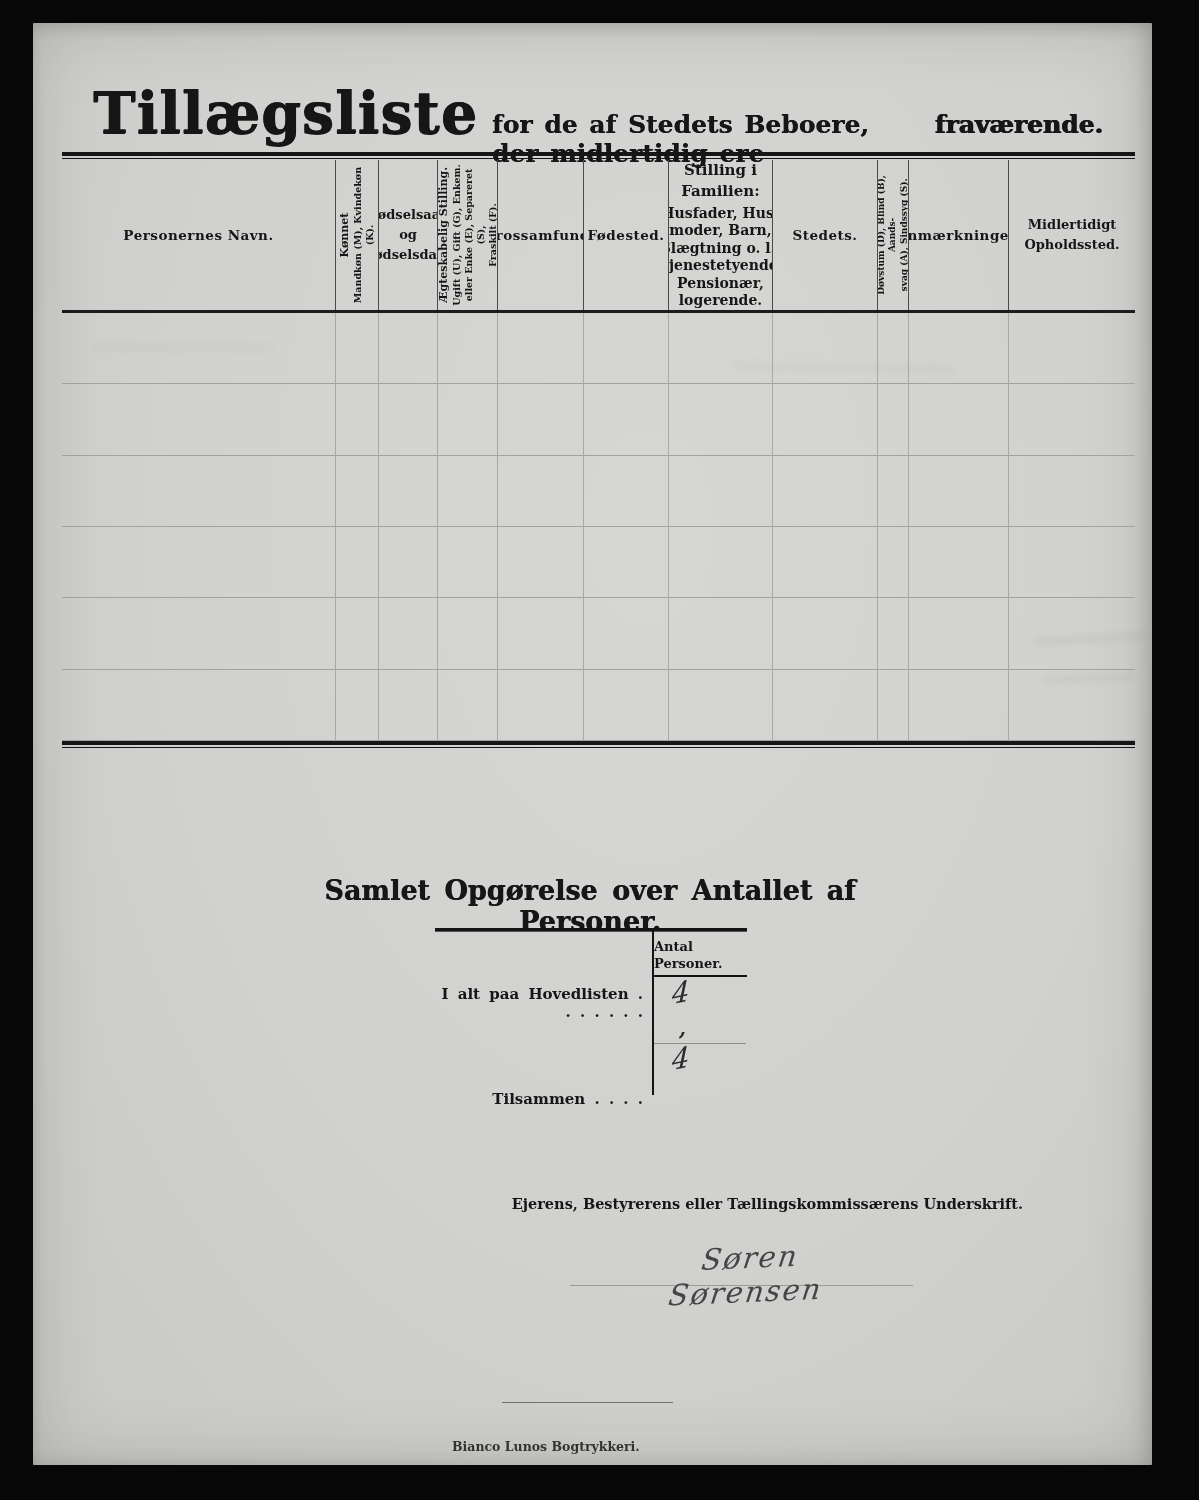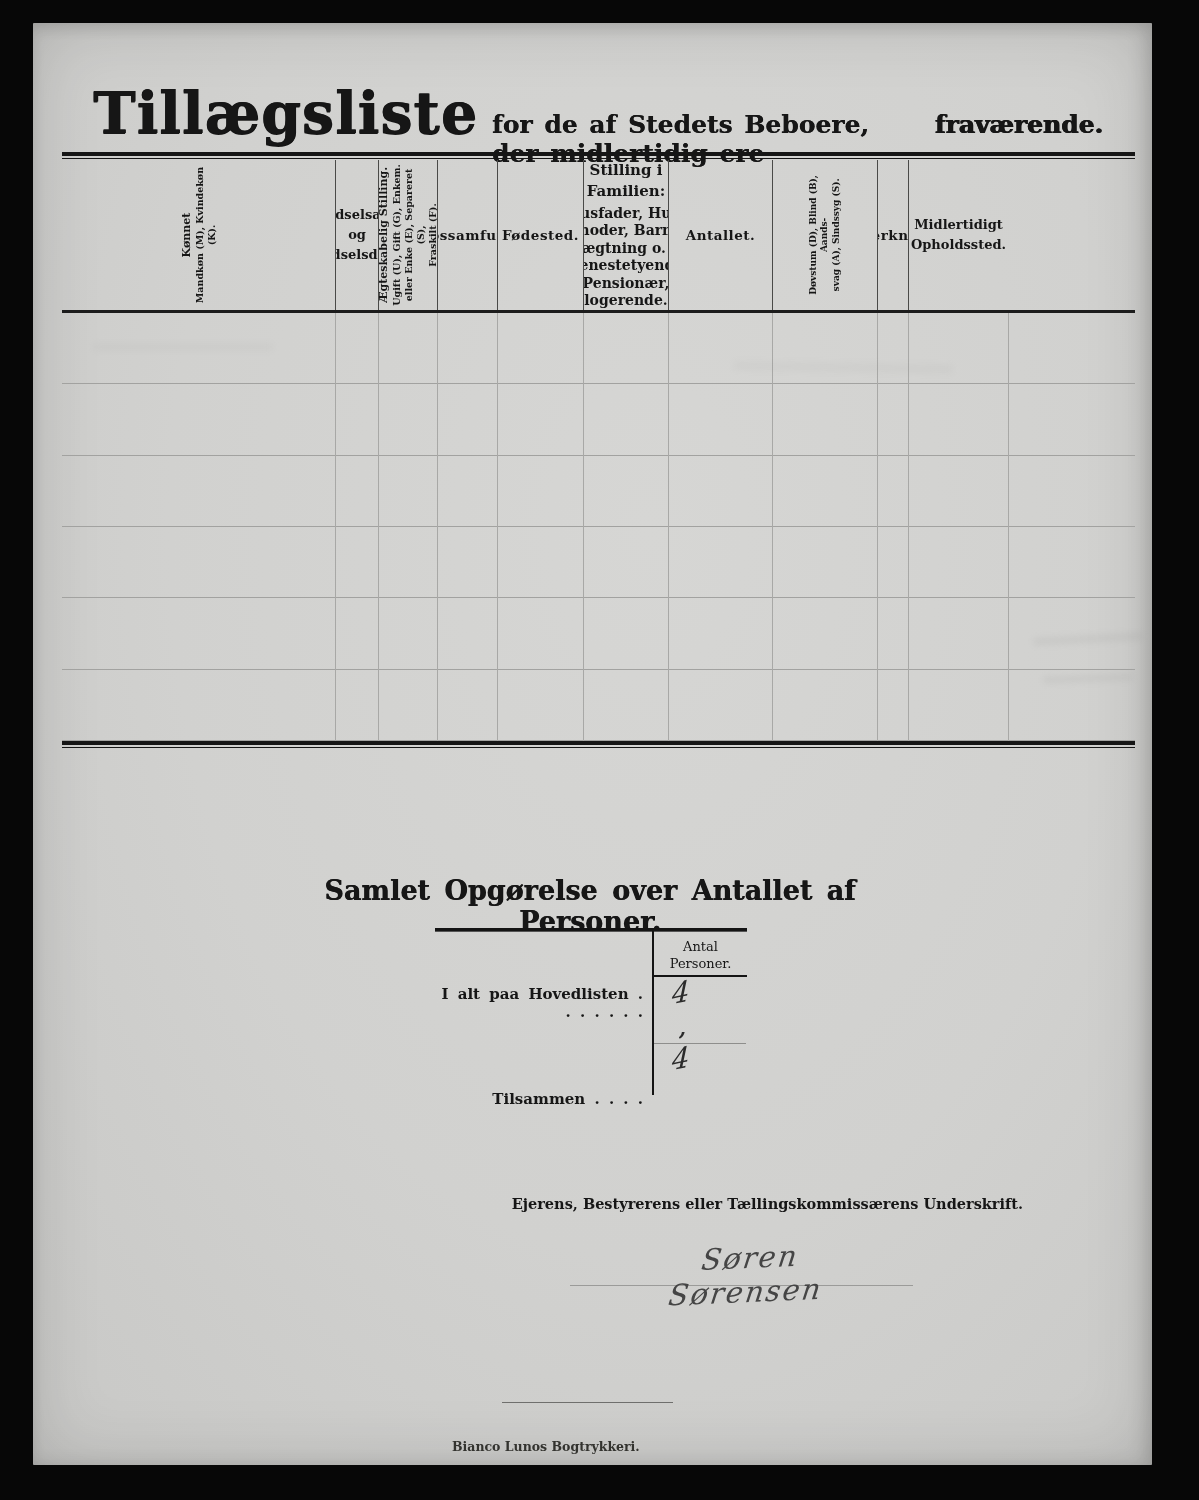--- a/index.html
+++ b/index.html
@@ -91,22 +91,22 @@
   
   .summary-heading{
     position:absolute;left:257px;top:852px;width:600px;text-align:center;
     font-size:27px;font-weight:700;word-spacing:5px;
     text-shadow:0.5px 0 0 #161616;
   }
   .summary-table{position:absolute;left:402px;top:905px;width:316px;height:167px;}
   .sum-top-rule{position:absolute;left:0;top:0;width:312px;height:4px;
     background:linear-gradient(#141414 0 3px, #555 3px 4px);}
   .sum-vline{position:absolute;left:217px;top:2px;width:2px;height:165px;background:#141414;}
-  .sum-col-header{position:absolute;left:219px;top:11px;width:93px;text-align:center;
-    font-size:13px;font-weight:400;line-height:1.3;}
+  .sum-col-header{position:absolute;left:219px;top:11px;width:93px;
+    font-size:13px;font-weight:700;line-height:1.3;}
   .sum-col-header-rule{position:absolute;left:219px;top:47px;width:93px;height:2px;background:#141414;}
   .sum-label{position:absolute;left:0;width:208px;text-align:right;
     font-size:15px;font-weight:700;word-spacing:4px;}
   .sum-label-1{top:57px;}
   .sum-label-2{top:90px;}
   .sum-label-3{top:135px;margin-top:27px;}
   .sum-thin-rule{position:absolute;left:219px;top:115px;width:92px;height:1px;background:#8e8e8c;}
   .hw{
     position:absolute;left:237px;color:#2b2b2b;
     font-family:"DejaVu Serif",serif;font-style:italic;
@@ -154,20 +154,23 @@
   <div class="title-row">
     <span class="title-main">Tillægsliste</span>
     <span class="title-sub">for de af Stedets Beboere, der midlertidig ere</span>
     <span class="title-sub-emph">fraværende.</span>
   </div>
 
   <div class="rule-dbl rule-title"></div>
 
   <div class="thead">
     <div class="th">
+      <span class="th-name">Personernes Navn.</span>
+    </div>
+    <div class="th">
       <div class="rotwrap">
           <div class="rot">
         <div class="t1">Kønnet</div>
         <div class="t2">Mandkøn (M), Kvindekøn (K).</div>
       </div>
         </div>
     </div>
     <div class="th">
       <span class="th-med pre">Fødselsaar
 og
@@ -193,21 +196,21 @@
       <span class="th-big pre">Stilling i
 Familien:</span>
       <span class="th-sub pre">Husfader, Hus-
 moder, Barn,
 Slægtning o. l.,
 Tjenestetyende,
 Pensionær,
 logerende.</span>
     </div>
     <div class="th">
-      <span class="th-name">Antallet.</span>
+      <span class="th-name">Stedets.</span>
     </div>
     <div class="th">
       <div class="rotwrap">
           <div class="rot rot-narrow">
         <div class="t2 pre">Døvstum (D), Blind (B), Aands-
 svag (A), Sindssyg (S).</div>
       </div>
         </div>
     </div>
     <div class="th">

